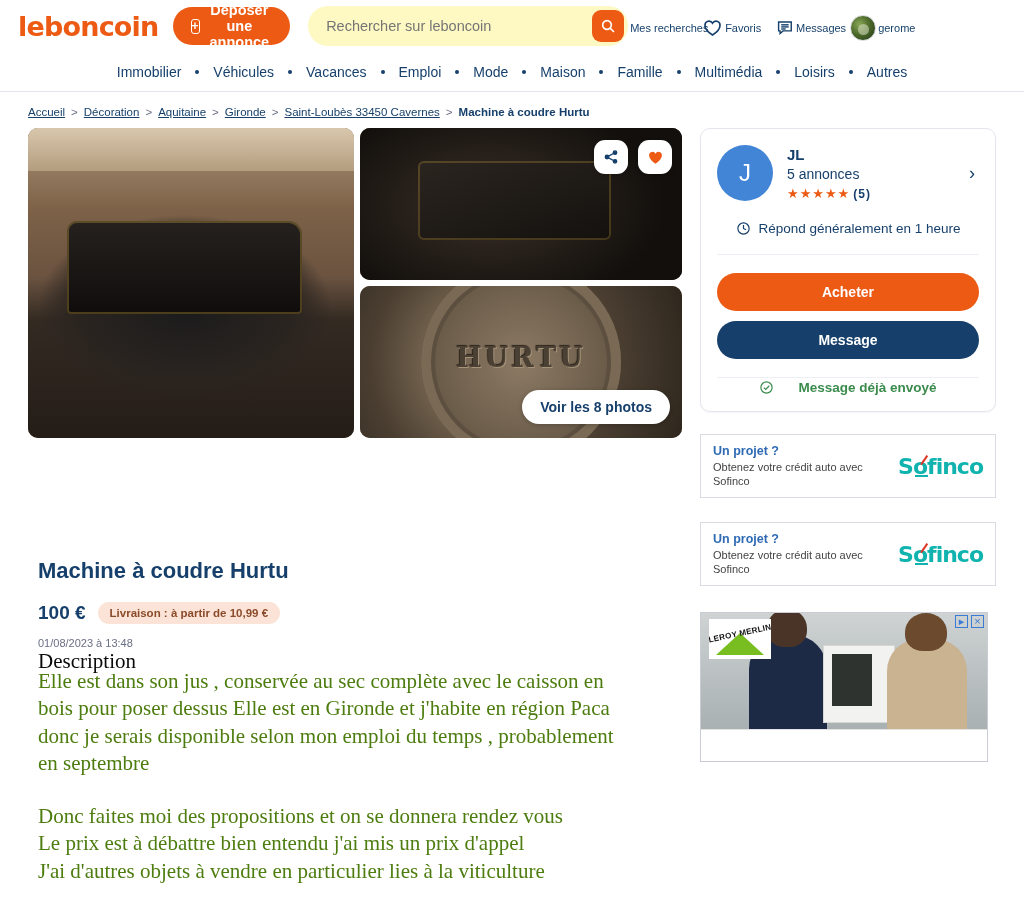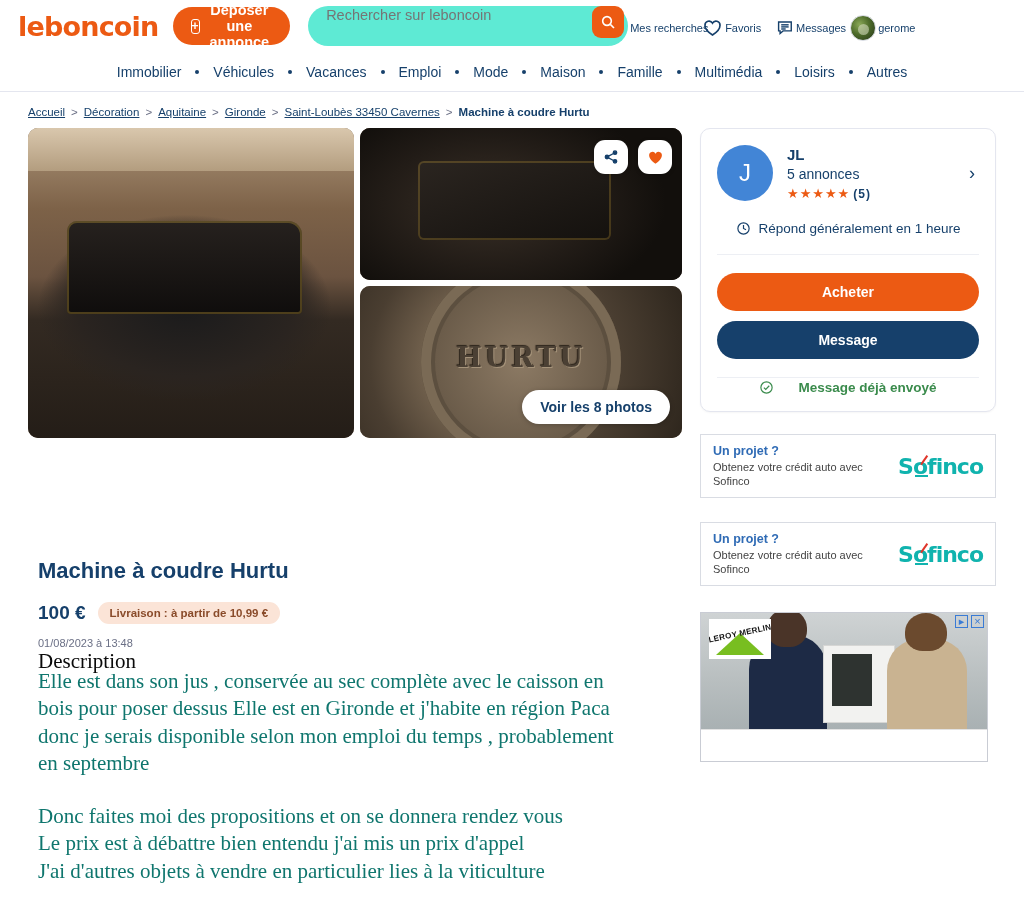--- a/index.html
+++ b/index.html
@@ -32,22 +32,22 @@
     display:flex; align-items:center; gap:7px;
     font-family:"Liberation Sans", sans-serif;
   }
   .plus-ico {
     width:15px;height:15px;border:1.6px solid #fff;border-radius:3px;
     display:flex;align-items:center;justify-content:center;
     font-size:12px;line-height:1;font-weight:bold;
   }
   .search-wrap {
     flex:0 0 auto; width:320px; height:40px; margin-left:18px;
-    background:#5eead4; border-radius:20px;
-    display:flex; align-items:flex-start; padding:0 4px 0 16px;
+    background:#fef9c3; border-radius:20px;
+    display:flex; align-items:center; padding:0 4px 0 16px;
     position:relative;
   }
   .search-input {
     flex:1; border:none; background:transparent; outline:none;
     font-size:14.5px; color:#6A6F85;
     font-family:"Liberation Sans", sans-serif;
   }
   .search-btn {
     width:32px;height:32px;border-radius:9px;background:#EC5A13;
     border:none;cursor:pointer;display:flex;align-items:center;justify-content:center;
@@ -171,21 +171,21 @@
   .price { font-size:19px; font-weight:bold; color:#16406B; }
   .ship-badge {
     background:#FBE4D7; color:#8A4B2A; border-radius:12px;
     padding:5px 12px; font-size:11.5px; font-weight:bold;
   }
   .ad-date { font-size:11px; color:#6A6F85; margin:13px 0 0 10px; }
 
   
   .desc-block {
     font-family:"Liberation Serif", "DejaVu Serif", serif;
-    font-size:21px; line-height:1.30; color:#0f766e;
+    font-size:21px; line-height:1.30; color:#4d7c0f;
     margin:-6px 0 0 10px; white-space:pre-wrap;
   }
   .desc-head { font-family:"Liberation Serif","DejaVu Serif",serif; font-size:21px; color:#0a0a0a; }
 
   
   .card {
     border:1px solid #E4E6EF; border-radius:10px; background:#fff;
     padding:16px; box-shadow:0 1px 2px rgba(0,0,0,.04);
   }
   .seller-row { display:flex; align-items:center; gap:14px; }

